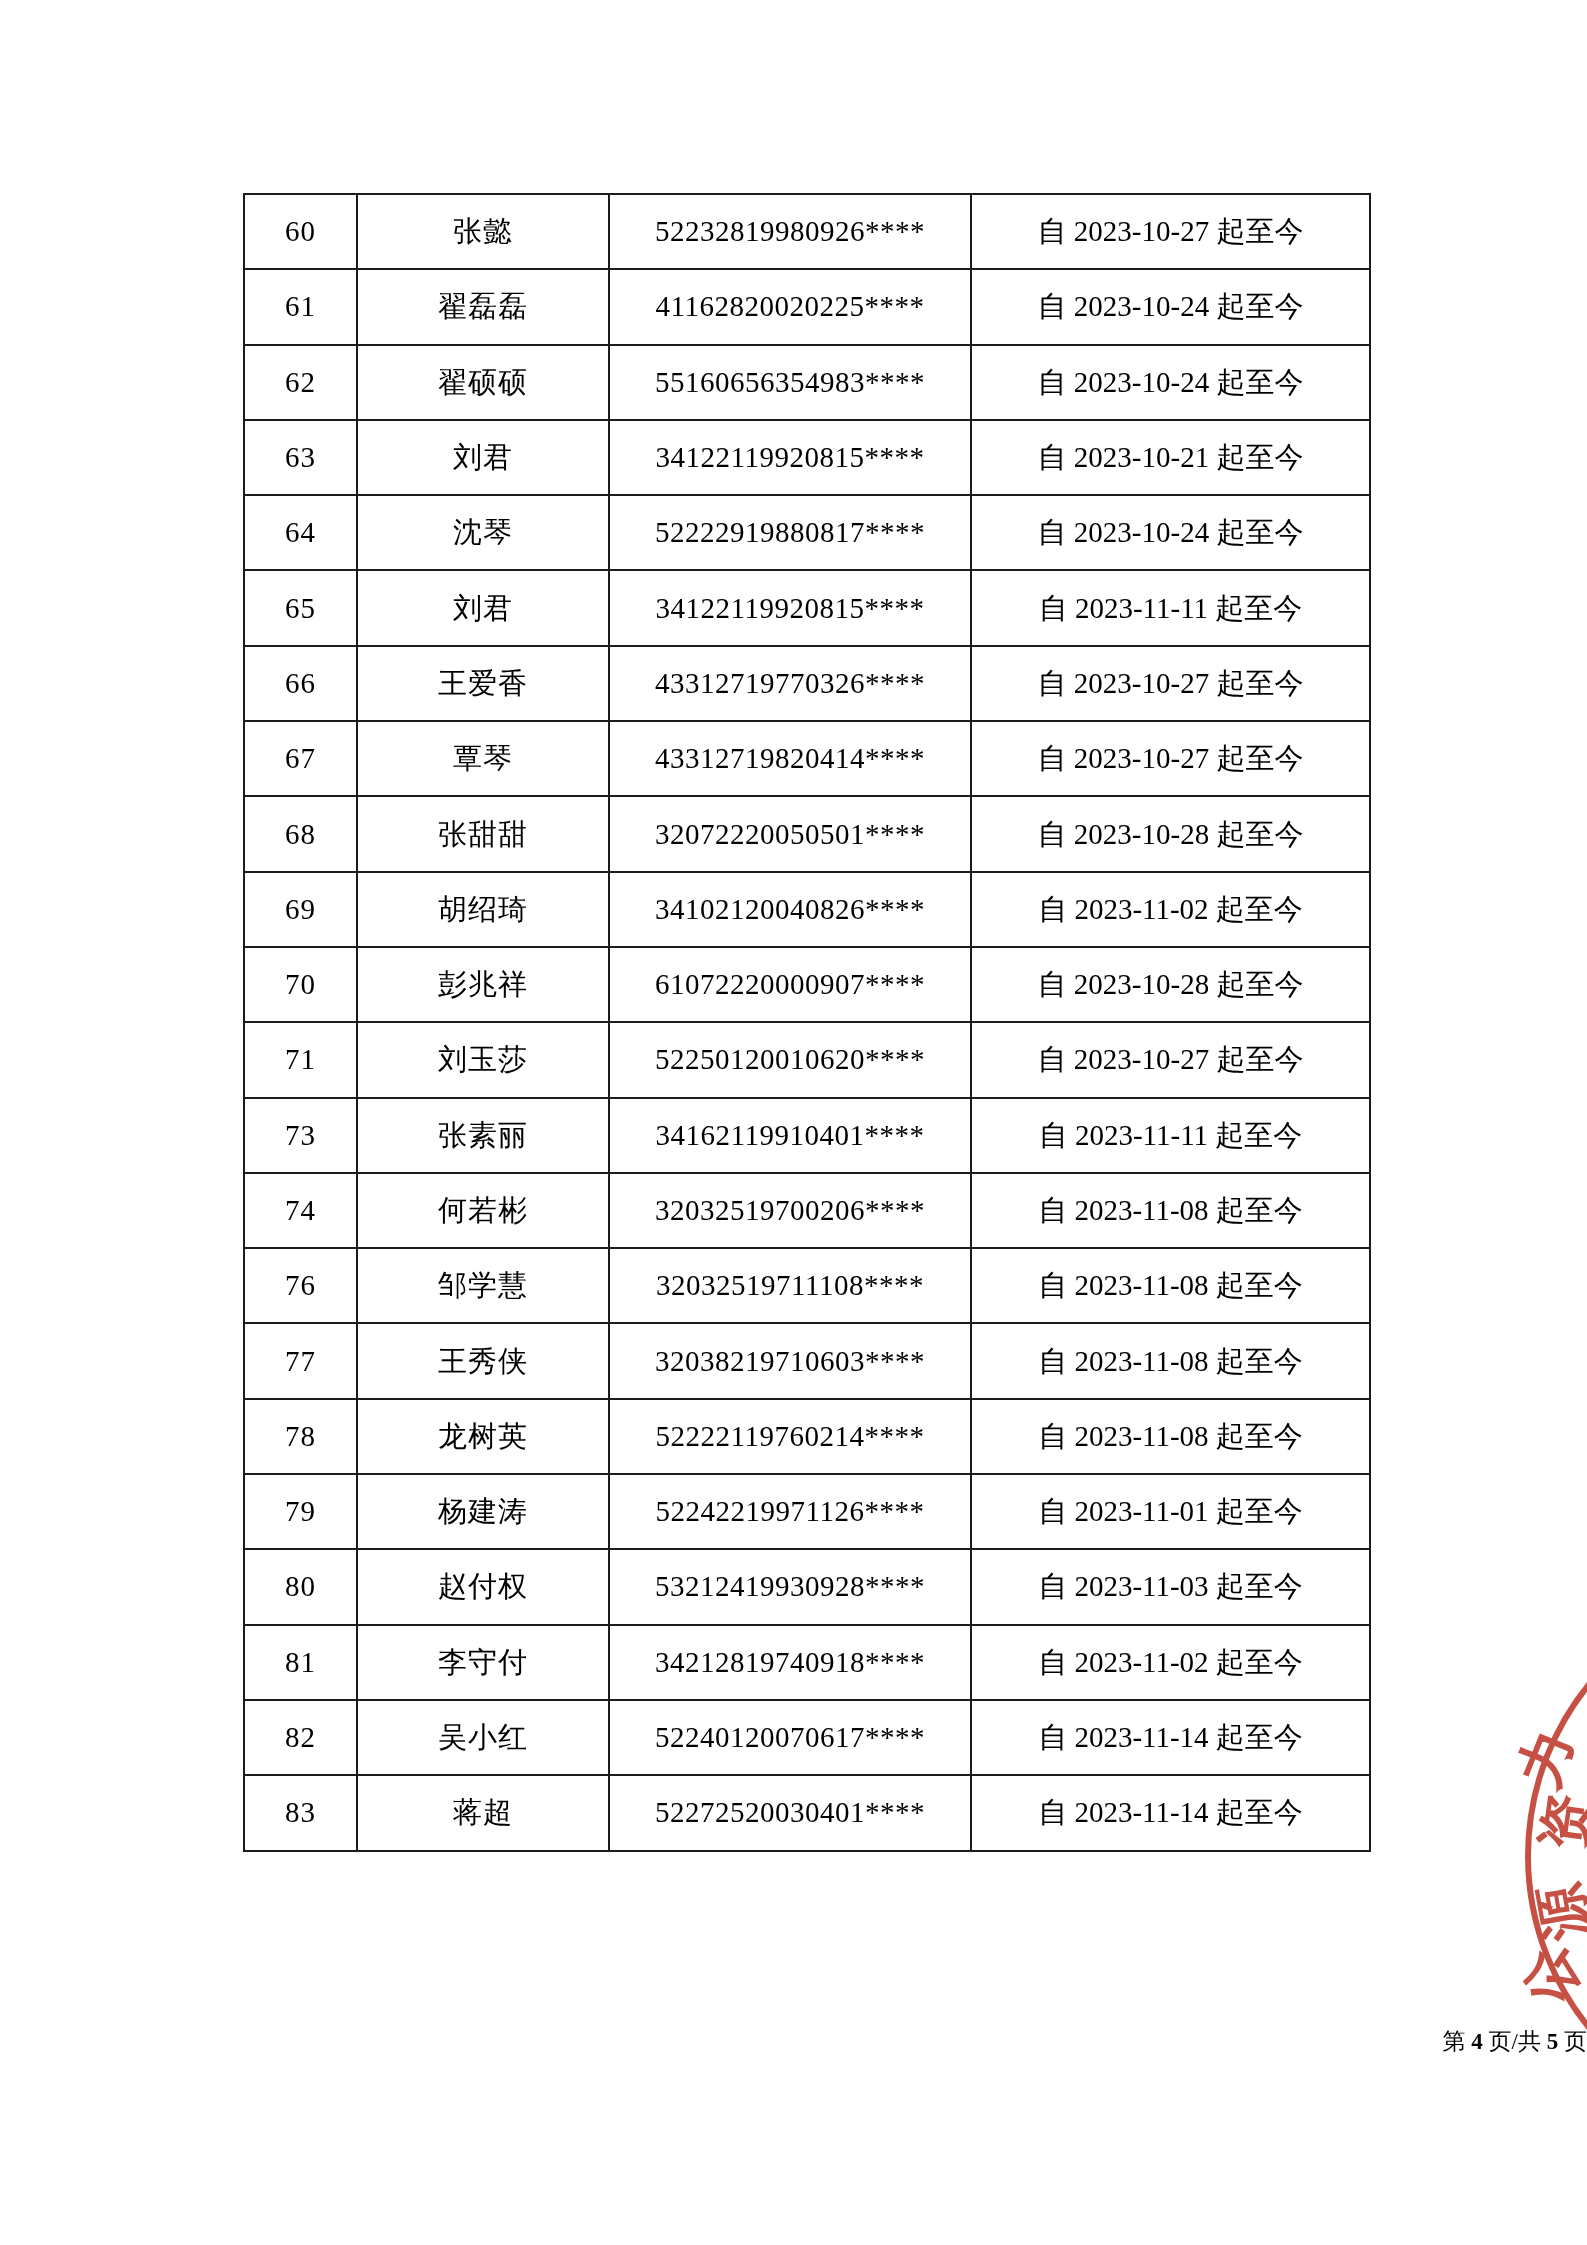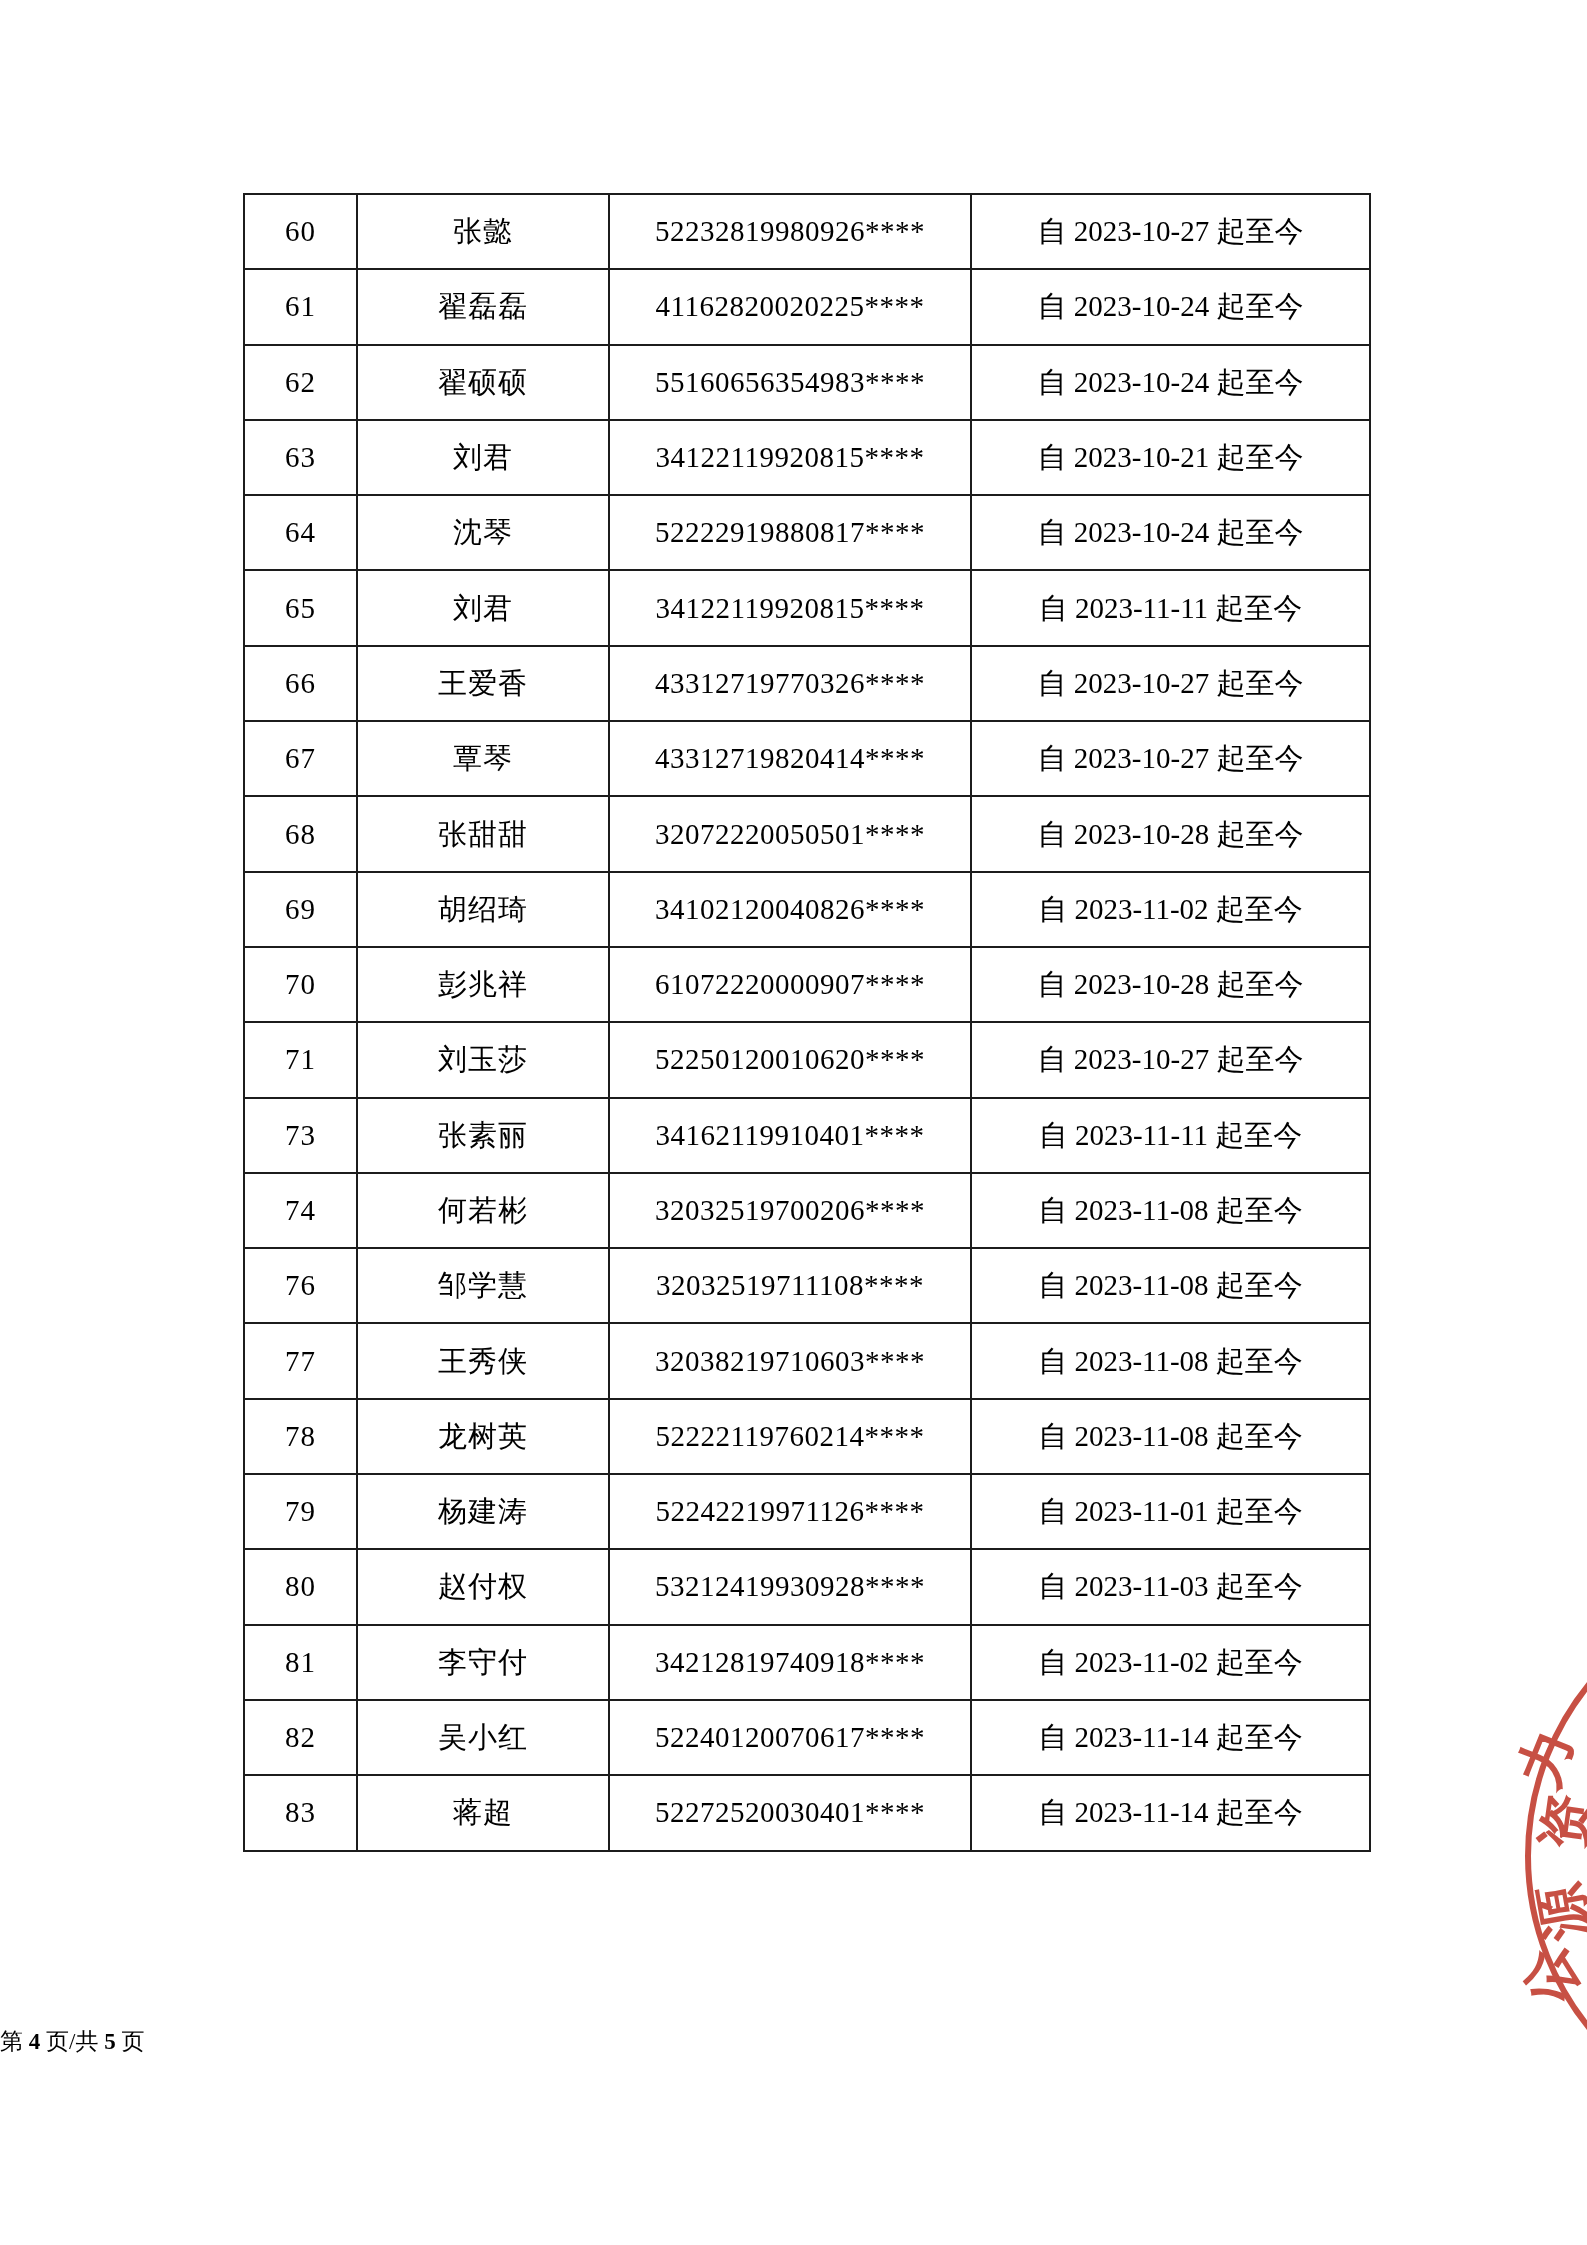--- a/index.html
+++ b/index.html
@@ -31,21 +31,21 @@
     white-space: nowrap;
   }
   td.c-no   { letter-spacing: 1px; }
   td.c-name { letter-spacing: 1px; font-family: Liberation Serif, serif; }
   td.c-id   { letter-spacing: 0.5px; margin-top: 33px; }
   td.c-date { }
   .footer {
     position: absolute;
     left: 0; top: 2026px;
     width: 100%;
-    text-align: left;
+    text-align: right;
     font-size: 23px;
     white-space: pre;
   }
   .footer b { font-weight: bold; }
   svg.stamp {
     position: absolute;
     left: 1470px; top: 1640px;
     width: 117px; height: 430px;
     overflow: hidden;
   }

